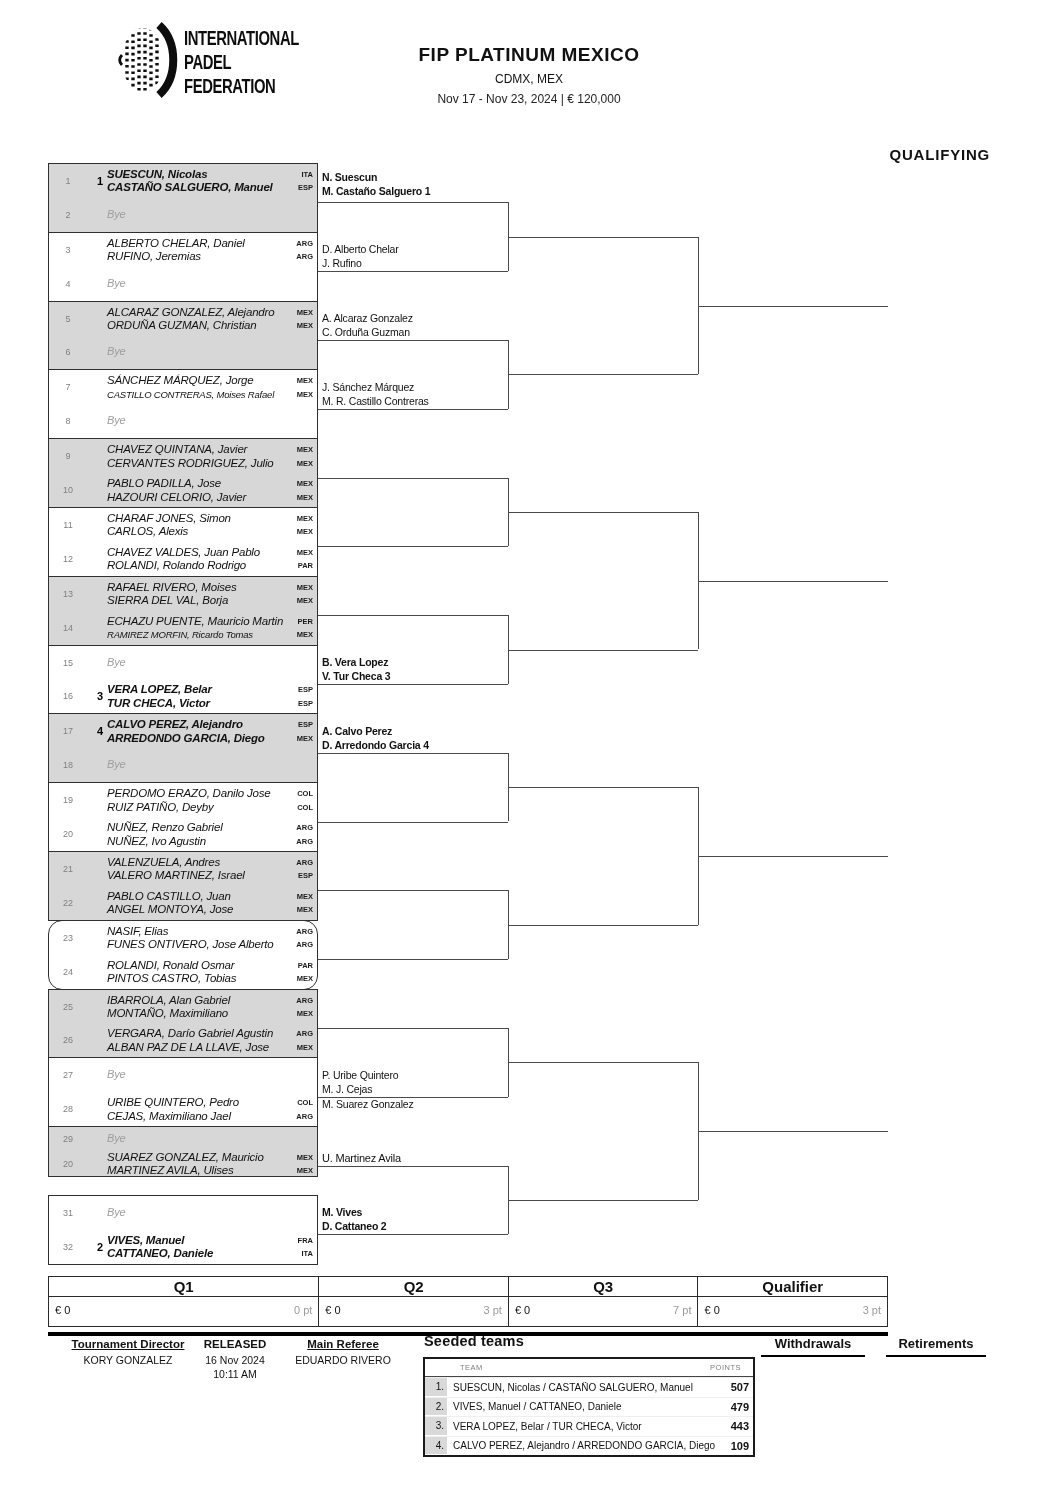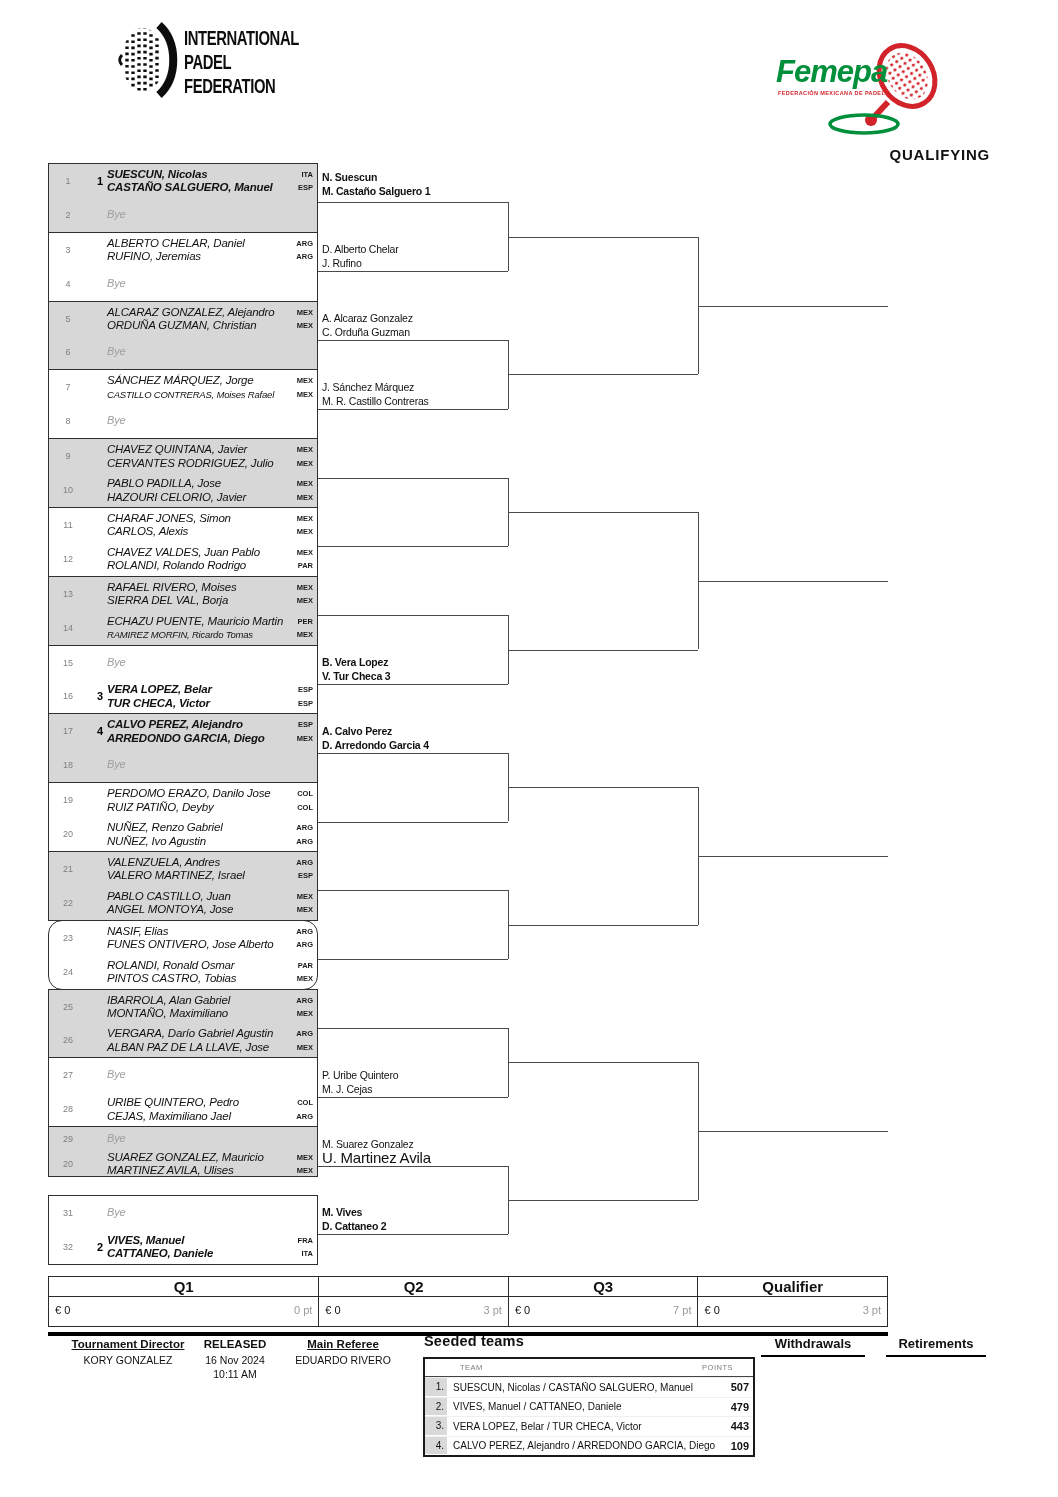--- a/index.html
+++ b/index.html
@@ -55,21 +55,21 @@
   .thickline{left:48px;top:1332px;width:840px;height:4px;background:#000;}
 
   
   .flabel{font-size:11.5px;font-weight:bold;text-align:center;}
   .flabel.u{text-decoration:underline;}
   .fval{font-size:10.5px;text-align:center;margin-top:4px;}
   .seeded-title{left:424px;top:1333px;font-size:14.5px;font-weight:bold;letter-spacing:0.2px;}
   .steams{left:423px;top:1357px;width:332px;border:2px solid #1a1a1a;box-sizing:border-box;background:#fff;}
   .st-head{display:flex;height:17px;border-bottom:1px solid #444;align-items:center;}
   .st-head .h-team{flex:1;padding-left:35px;font-size:7.5px;color:#7d7d7d;letter-spacing:0.5px;}
-  .st-head .h-pts{padding-right:20px;font-size:7.5px;color:#7d7d7d;letter-spacing:0.5px;}
+  .st-head .h-pts{padding-right:12px;font-size:7.5px;color:#7d7d7d;letter-spacing:0.5px;}
   .st-row{display:flex;height:18.5px;align-items:center;border-top:1px solid #efefef;}
   .st-num{width:19px;align-self:stretch;background:#d9d9d9;border-bottom:1px solid #fff;
           font-size:10px;text-align:right;padding-right:3px;line-height:18px;}
   .st-team{flex:1;font-size:10px;padding-left:6px;white-space:nowrap;overflow:hidden;}
   .st-pts{font-size:11px;font-weight:bold;padding-right:4px;}
   .wr-head{font-size:13px;font-weight:bold;text-align:center;border-bottom:2px solid #000;padding-bottom:4px;}
 </style>
 </head>
 <body>
 
@@ -91,39 +91,26 @@
       <path d="M41 5 C 60 22 60 58 41 75" fill="none" stroke="#0d0d0d" stroke-width="8"></path>
       <path d="M4 35 C 1 38 1 42 4 45" fill="none" stroke="#0d0d0d" stroke-width="3"></path>
     </svg>
     <div class="ipf-text">
       <div>INTERNATIONAL</div>
       <div>PADEL</div>
       <div>FEDERATION</div>
     </div>
   </div>
 
-
-  <div class="abs femepa">
-    <svg width="190" height="100" viewBox="0 0 190 100" style="position:absolute;left:0;top:0">
-      <defs>
-        <pattern id="rdots" width="6" height="6" patternUnits="userSpaceOnUse">
-          <circle cx="2.2" cy="2.2" r="1.5" fill="#d2232a"></circle>
-        </pattern>
-      </defs>
-      <g transform="rotate(-33 135 38)">
-        <ellipse cx="135" cy="38" rx="26" ry="32" fill="none" stroke="#d2232a" stroke-width="5"></ellipse>
-        <ellipse cx="135" cy="38" rx="19" ry="25" fill="url(#rdots)" stroke="none"></ellipse>
-      </g>
-      <path d="M116 64 L 102 79" stroke="#d2232a" stroke-width="6" fill="none"></path>
-      <circle cx="99" cy="82" r="6" fill="#d2232a"></circle>
-      <ellipse cx="92" cy="86" rx="34" ry="9" fill="none" stroke="#00903b" stroke-width="3.6"></ellipse>
-    </svg>
-    <div class="femepa-name">Femepa</div>
-    <div class="femepa-tag">FEDERACIÓN MEXICANA DE PADEL</div>
+  <div class="abs title-wrap">
+    <div class="t1">FIP PLATINUM MEXICO</div>
+    <div class="t2">CDMX, MEX</div>
+    <div class="t3">Nov 17 - Nov 23, 2024  |  € 120,000</div>
   </div>
+
 
   <div class="abs qualifying">QUALIFYING</div>
 
   <div id="bracket">
       <div class="grp shaded" style="top: 163px; height: 69.8px;">
         <div class="entry seeded">
           <span class="num">1</span>
           <span class="seedn">1</span>
           <div class="names">
             <div class="pline">
@@ -566,21 +553,21 @@
       <div class="hline" style="left: 318px; width: 190px; top: 959.1px;"></div>
       <div class="hline" style="left: 318px; width: 190px; top: 1027.9px;"></div>
       <div class="hline" style="left: 318px; width: 190px; top: 1096.7px;"></div>
       <div class="r2slot" style="top: 1066.7px;">
         <div style="font-size: 10.5px;">P. Uribe Quintero</div>
         <div style="font-size: 10.5px;">M. J. Cejas</div>
       </div>
       <div class="hline" style="left: 318px; width: 190px; top: 1165.5px;"></div>
       <div class="r2slot" style="top: 1135.5px;">
         <div style="font-size: 10.5px;">M. Suarez Gonzalez</div>
-        <div style="font-size: 15px;">U. Martinez Avila</div>
+        <div style="font-size: 11px; margin-top: 40px;">U. Martinez Avila</div>
       </div>
       <div class="hline" style="left: 318px; width: 190px; top: 1234.3px;"></div>
       <div class="r2slot seeded" style="top: 1204.3px;">
         <div style="font-size: 10.5px;">M. Vives</div>
         <div style="font-size: 10.5px;">D. Cattaneo  2</div>
       </div>
       <div class="vline" style="left: 508px; top: 202.3px; height: 68.8px;"></div>
       <div class="hline" style="left: 508px; width: 190px; top: 236.7px;"></div>
       <div class="vline" style="left: 508px; top: 339.9px; height: 68.8px;"></div>
       <div class="hline" style="left: 508px; width: 190px; top: 374.3px;"></div>

